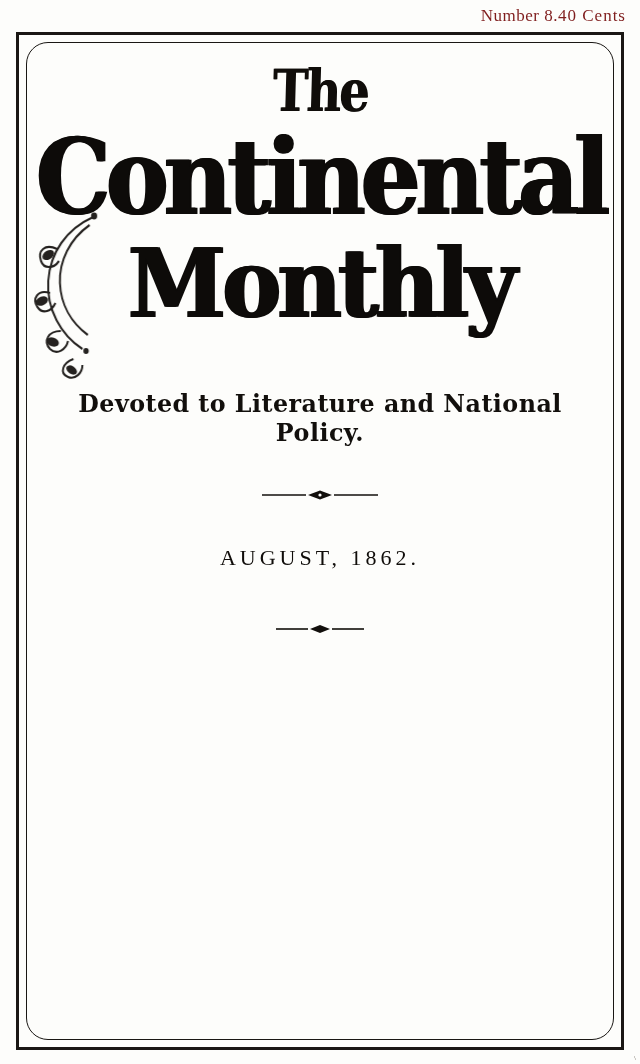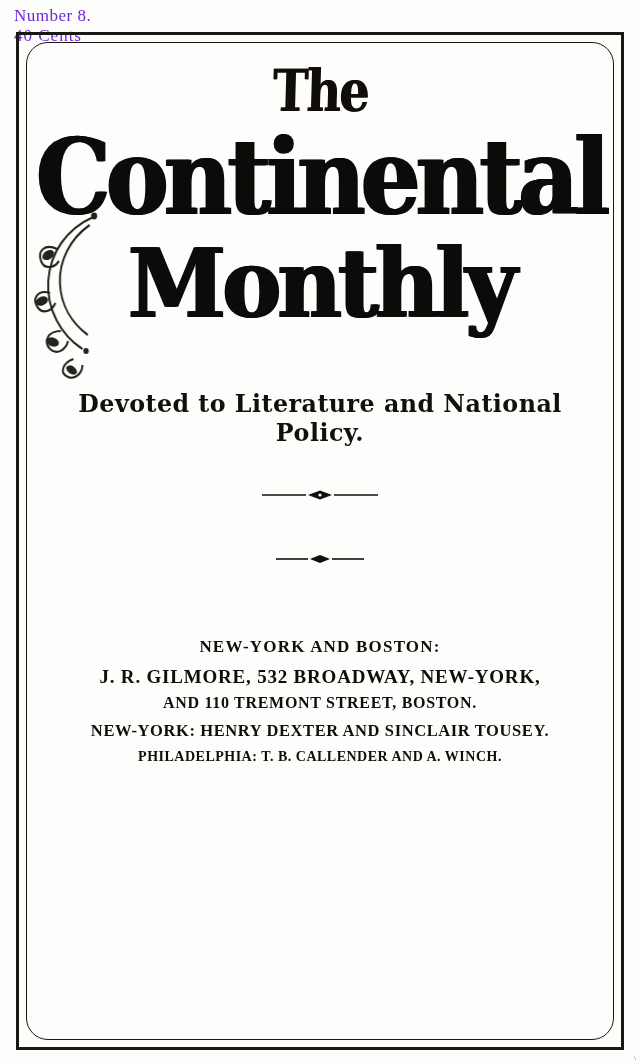--- a/index.html
+++ b/index.html
@@ -23,27 +23,26 @@
   }
 
   
   .top-line {
     position: absolute;
     top: 6px;
     left: 14px;
     right: 14px;
     height: 24px;
     display: flex;
-    justify-content: flex-start;
+    justify-content: flex-end;
     align-items: flex-start;
     font-family: "Liberation Serif", serif;
     font-size: 17px;
     letter-spacing: 0.5px;
-    color: #6d28d9;
-    flex-direction: column;
+    color: #7f1d1d;
   }
   .top-line .price { letter-spacing: 1px; }
 
   
   .frame-outer {
     position: absolute;
     top: 32px;
     left: 16px;
     width: 608px;
     height: 1018px;
@@ -247,31 +246,25 @@
 
     <div class="devoted">Devoted to Literature and National Policy.</div>
 
     <svg class="ornament" viewBox="0 0 120 12">
       <line x1="2" y1="6" x2="46" y2="6" stroke="#120f0c" stroke-width="1.6"></line>
       <line x1="74" y1="6" x2="118" y2="6" stroke="#120f0c" stroke-width="1.6"></line>
       <path d="M48 6 L60 1.5 L72 6 L60 10.5 Z" fill="#120f0c"></path>
       <circle cx="60" cy="6" r="1.6" fill="#fdfdfb"></circle>
     </svg>
 
+    <div class="date">AUGUST, 1862.</div>
 
     <svg class="ornament-2" viewBox="0 0 92 12">
       <line x1="2" y1="6" x2="34" y2="6" stroke="#120f0c" stroke-width="1.6"></line>
       <line x1="58" y1="6" x2="90" y2="6" stroke="#120f0c" stroke-width="1.6"></line>
       <path d="M36 6 L46 2 L56 6 L46 10 Z" fill="#120f0c"></path>
     </svg>
 
-    <div class="imprint">
-      <div class="imp-cities">NEW-YORK AND BOSTON:</div>
-      <div class="imp-main">J. R. GILMORE, 532 BROADWAY, NEW-YORK,</div>
-      <div class="imp-and">AND 110 TREMONT STREET, BOSTON.</div>
-      <div class="imp-agents">NEW-YORK: HENRY DEXTER AND SINCLAIR TOUSEY.</div>
-      <div class="imp-phila">PHILADELPHIA: T. B. CALLENDER AND A. WINCH.</div>
-    </div>
 
   </div>
 
   <div class="corner-mark">\</div>
 </div>
 
 </body></html>

